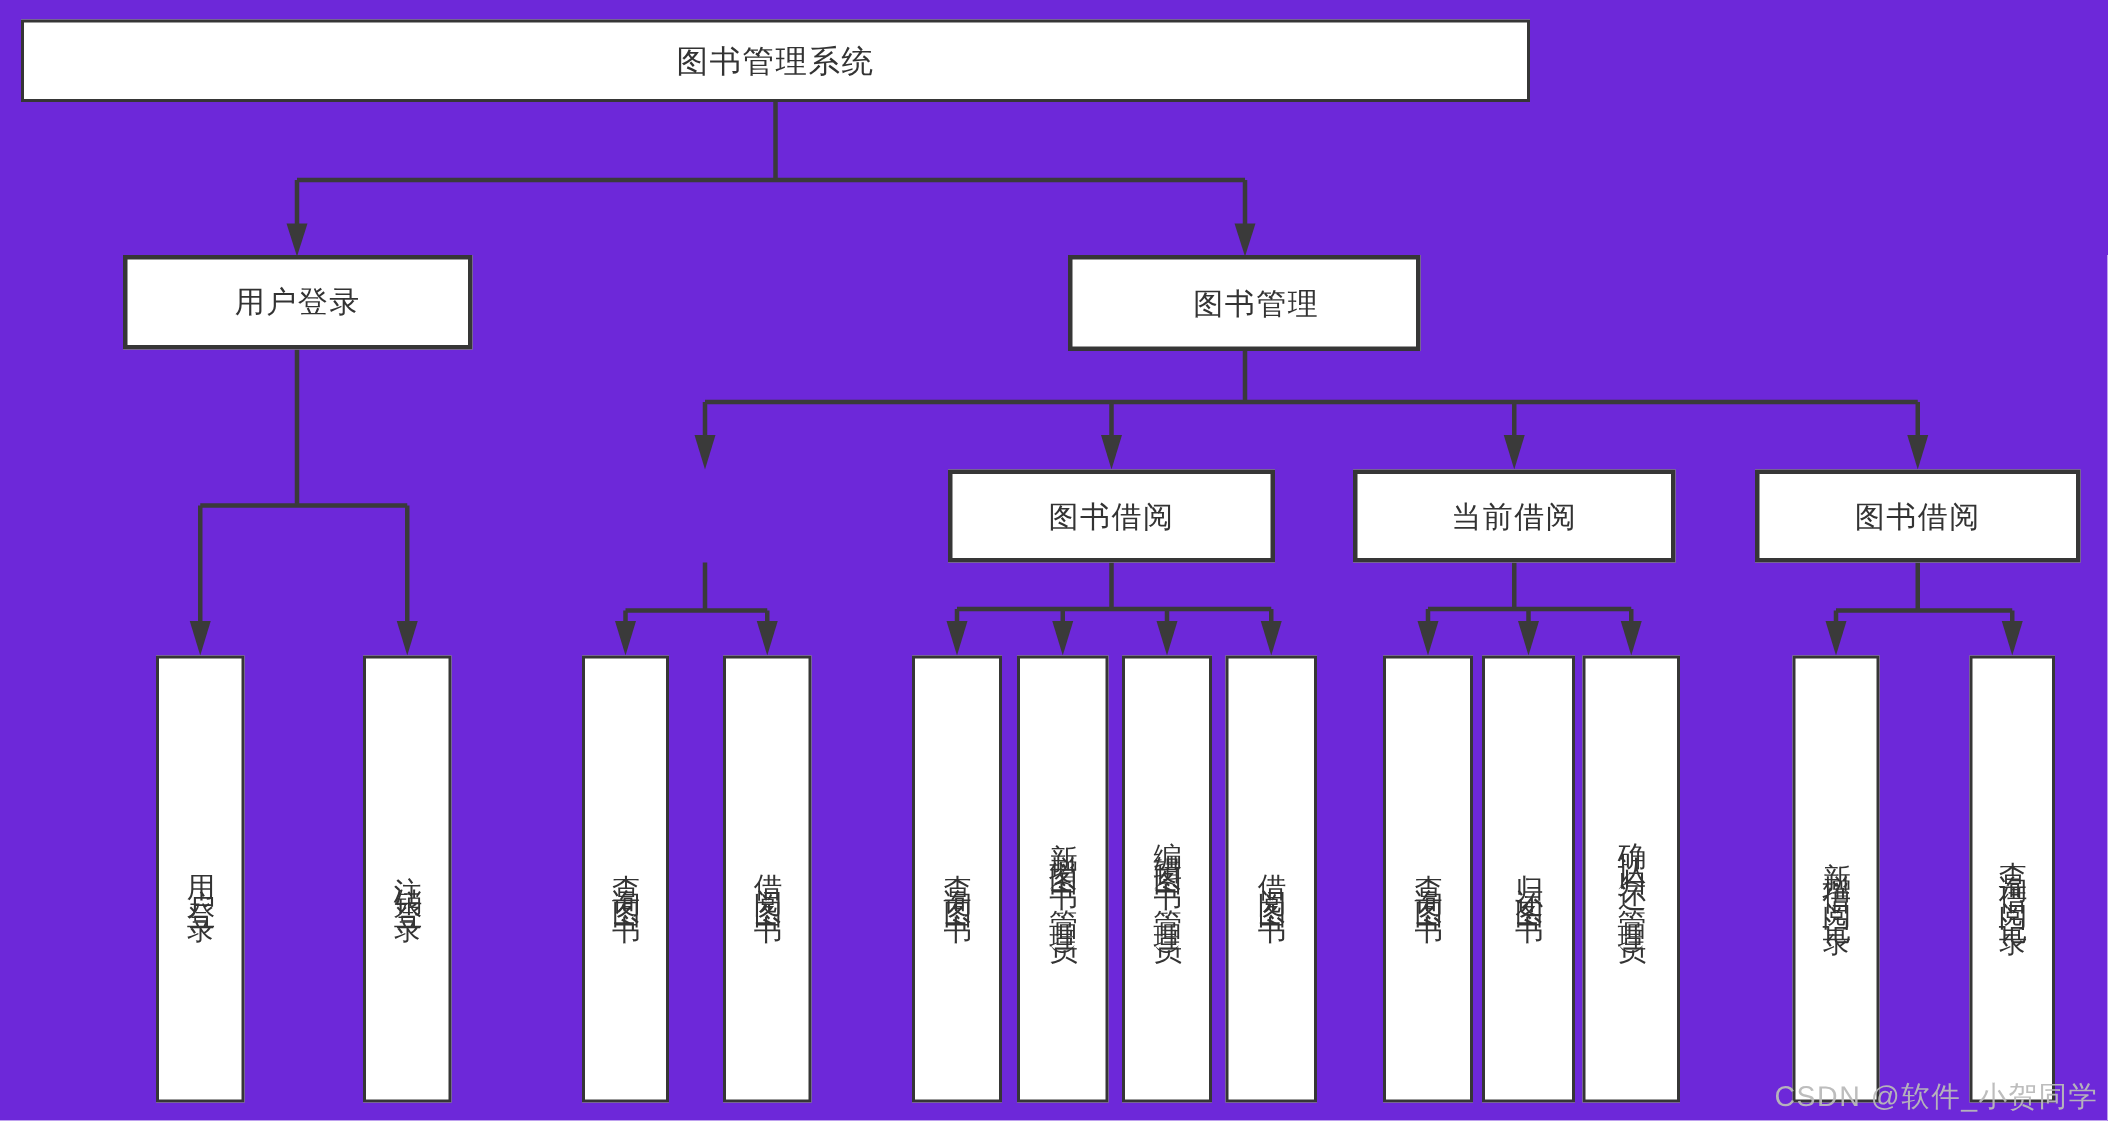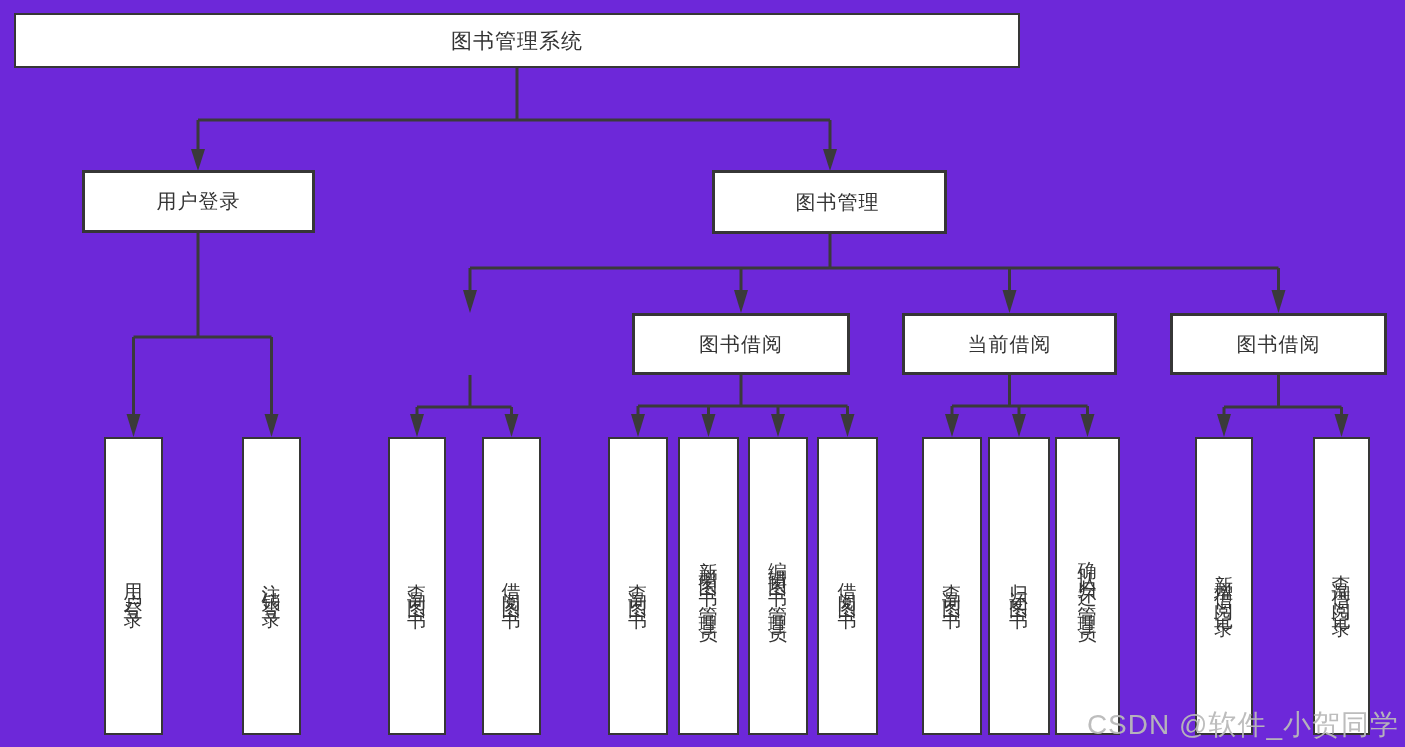--- a/index.html
+++ b/index.html
@@ -46,21 +46,21 @@
     writing-mode: vertical-rl;
     text-orientation: mixed;
     letter-spacing: 9px;
     line-height: 1;
     white-space: nowrap;
   }
   .watermark {
     position: absolute;
     right: 6px;
     bottom: 3px;
-    font-size: 28px;
+    font-size: 19px;
     letter-spacing: 1px;
     color: rgba(185, 185, 185, 0.95);
     z-index: 5;
     white-space: nowrap;
   }
 </style>
 </head>
 <body>
 
 <div id="canvas">

